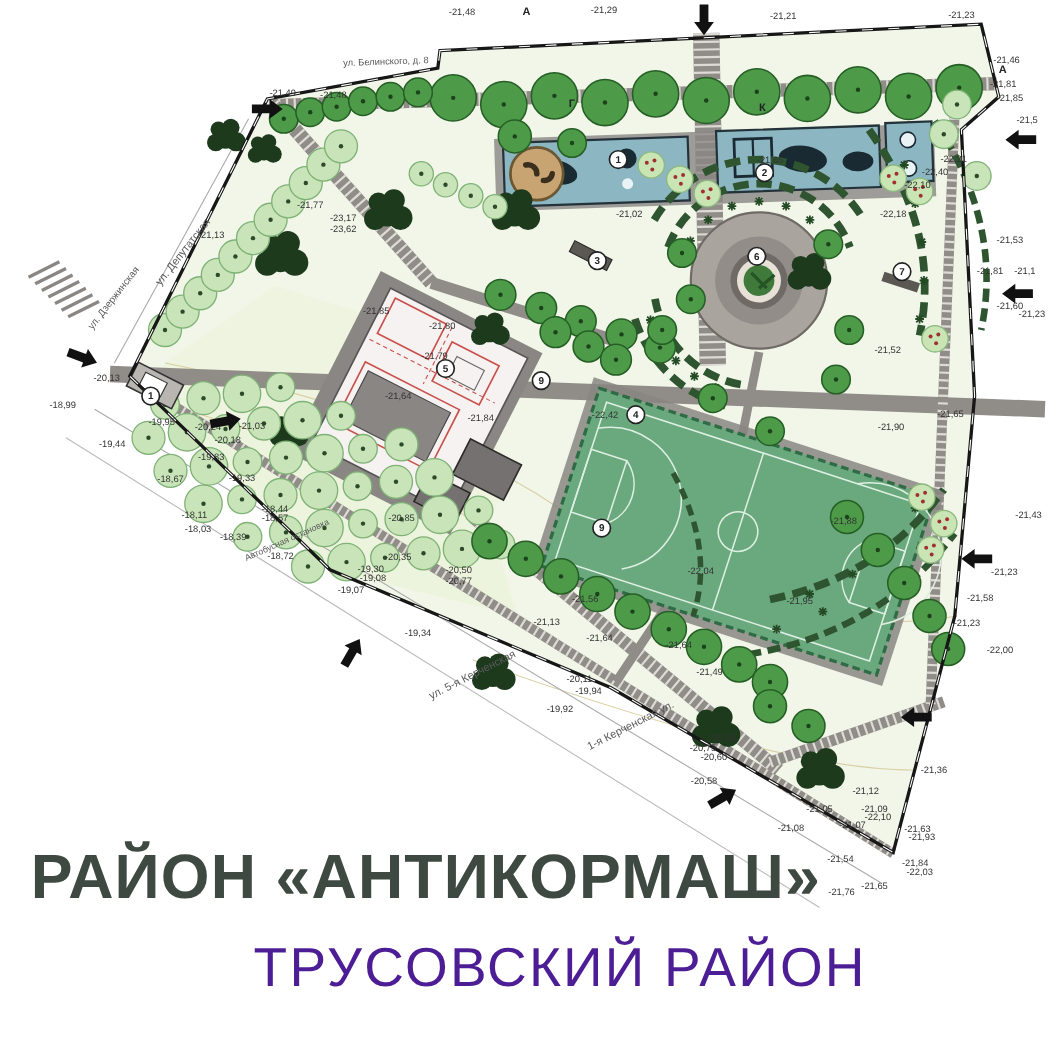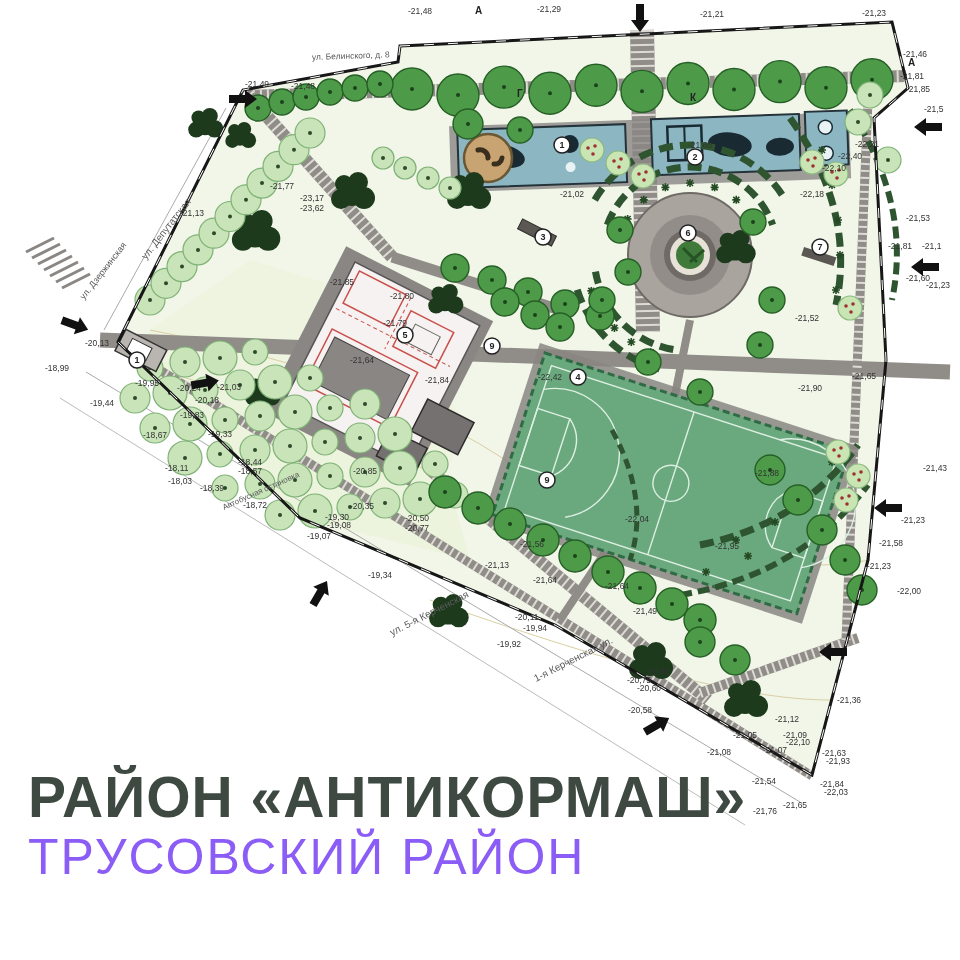--- a/index.html
+++ b/index.html
@@ -1,21 +1,21 @@
 <!DOCTYPE html>
 <html><head>
 <meta charset="utf-8">
 <style>
   html,body{margin:0;padding:0;background:#fff;}
   #stage{position:relative;width:960px;height:960px;background:#fff;overflow:hidden;
          font-family:"Liberation Sans",sans-serif;}
   #plan{position:absolute;left:0;top:0;}
   #titleblock{position:absolute;left:28px;top:768px;width:760px;pointer-events:none;}
   #title-line1{font-size:57px;font-weight:800;letter-spacing:1px;color:#3e4a41;line-height:1.05;}
-  #title-line2{font-size:50px;font-weight:400;letter-spacing:2px;color:#8b5cf6;}
+  #title-line2{font-size:50px;font-weight:400;letter-spacing:2px;color:#4c1d95;margin-top:22px;text-align:right;}
   text{font-family:"Liberation Sans",sans-serif;}
   .elev{font-size:8.5px;fill:#333;}
   .street{fill:#5a5a5a;}
   .axisl{font-size:10px;fill:#222;font-weight:bold;}
 </style>
 </head>
 <body>
 
 <div id="stage">
   <svg id="plan" width="960" height="960" viewBox="0 0 960 960">

